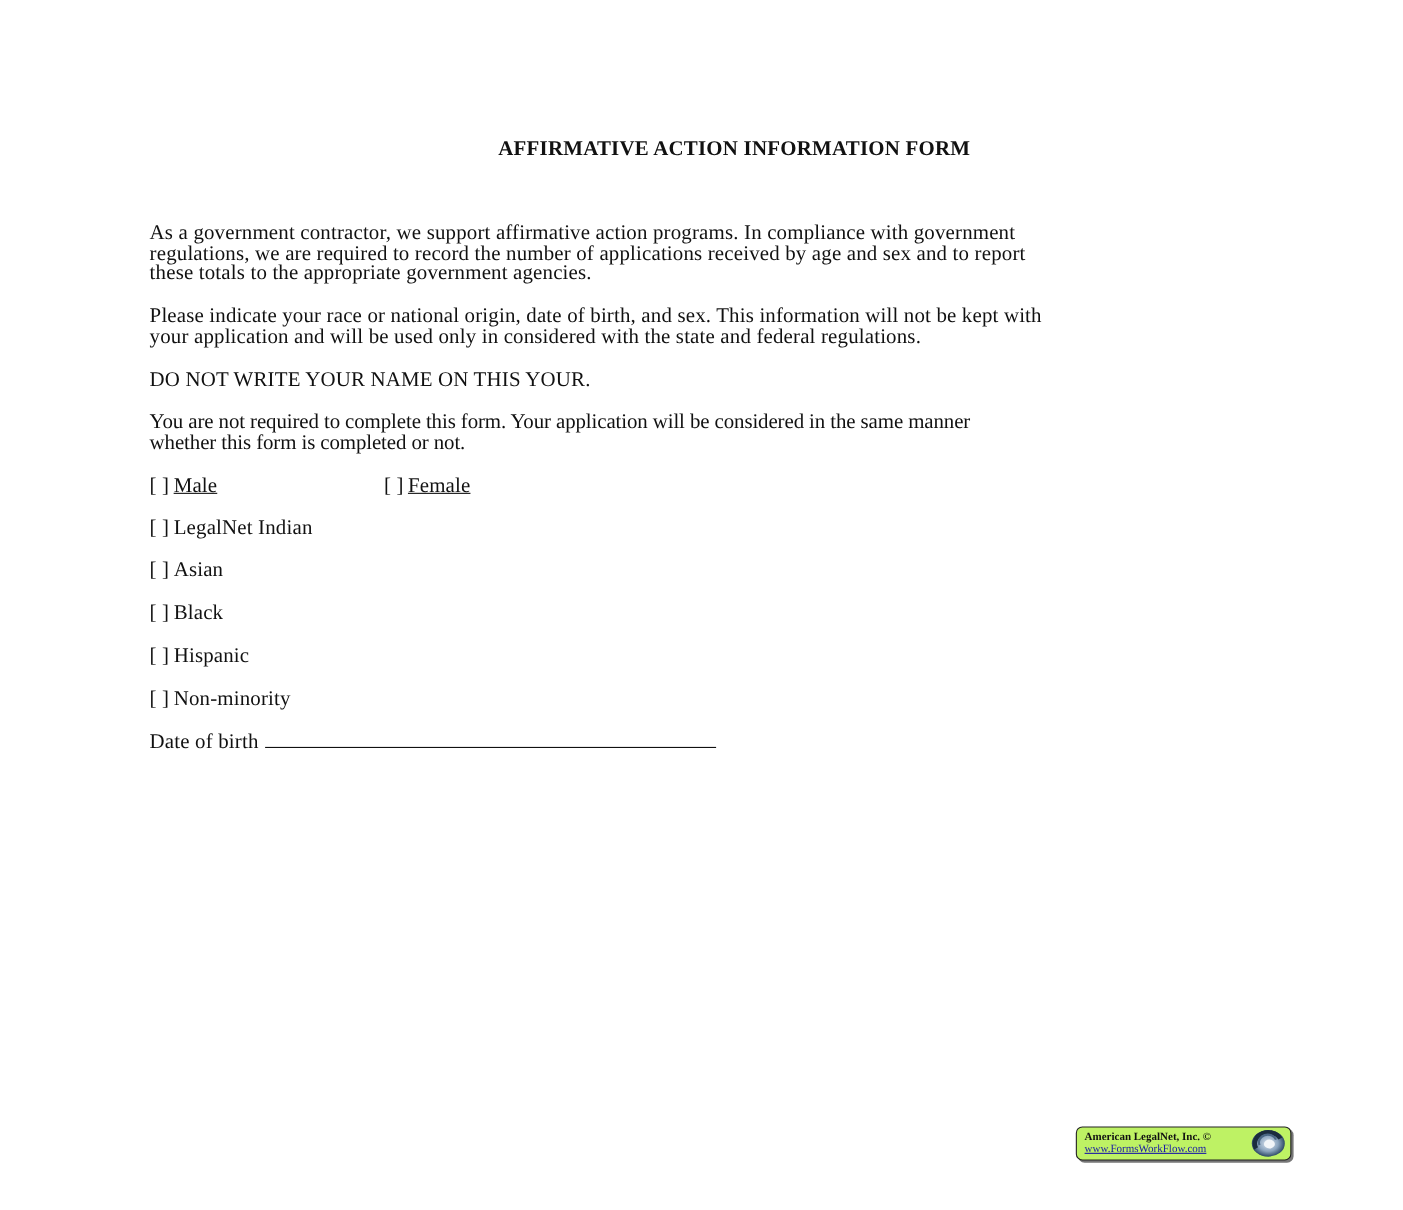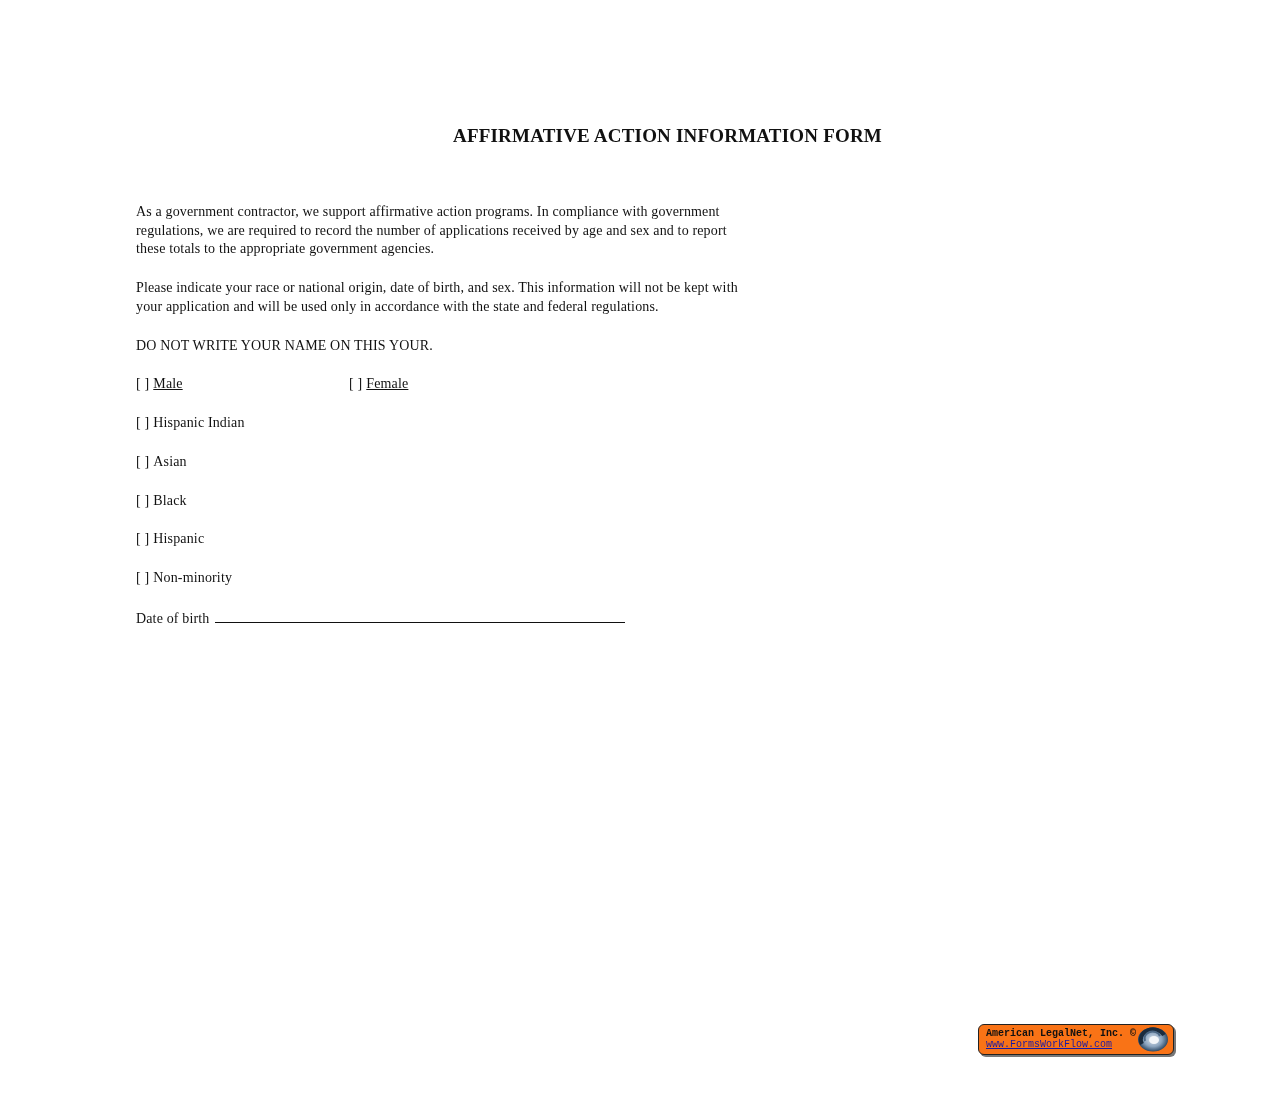--- a/index.html
+++ b/index.html
@@ -29,21 +29,21 @@
       text-align: center;
       font-weight: bold;
       font-size: 19px;
       letter-spacing: 0.2px;
     }
     .content {
       position: absolute;
       left: 136px;
       top: 203px;
       width: 1045px;
-      font-size: 14px;
+      font-size: 19px;
       line-height: 18.7px;
       letter-spacing: 0.15px;
     }
     .para {
       margin: 0 0 20px 0;
     }
     .para.compact {
       letter-spacing: -0.1px;
     }
     .opt-row {
@@ -77,22 +77,22 @@
 
     .footer-badge {
       position: absolute;
       left: 978px;
       top: 1024px;
       width: 194px;
       height: 29px;
       border: 1.5px solid #222;
       border-radius: 6px;
       box-shadow: 2px 2px 0 #777;
-      background: #f97316;
-      font-family: Liberation Mono, monospace;
+      background: #bef264;
+      font-family: Liberation Serif, serif;
     }
     .badge-text {
       position: absolute;
       left: 7px;
       top: 3px;
       font-size: 10px;
       line-height: 11px;
     }
     .badge-company {
       font-weight: bold;
@@ -122,39 +122,43 @@
   <div class="content">
 
     <div class="para">
       <div>As a government contractor, we support affirmative action programs. In compliance with government</div>
       <div>regulations, we are required to record the number of applications received by age and sex and to report</div>
       <div>these totals to the appropriate government agencies.</div>
     </div>
 
     <div class="para">
       <div>Please indicate your race or national origin, date of birth, and sex. This information will not be kept with</div>
-      <div>your application and will be used only in accordance with the state and federal regulations.</div>
+      <div>your application and will be used only in considered with the state and federal regulations.</div>
     </div>
 
     <div class="para">
       <div>DO NOT WRITE YOUR NAME ON THIS YOUR.</div>
     </div>
 
+    <div class="para compact">
+      <div>You are not required to complete this form. Your application will be considered in the same manner</div>
+      <div>whether this form is completed or not.</div>
+    </div>
 
     <div class="opt-row">
       <span class="opt">
         <span class="bracket">[ ]</span><span>Male</span>
       </span>
       <span class="opt second">
         <span class="bracket">[ ]</span><span>Female</span>
       </span>
     </div>
 
     <div class="opt-row">
-      <span class="bracket">[ ]</span><span>Hispanic Indian</span>
+      <span class="bracket">[ ]</span><span>LegalNet Indian</span>
     </div>
 
     <div class="opt-row">
       <span class="bracket">[ ]</span><span>Asian</span>
     </div>
 
     <div class="opt-row">
       <span class="bracket">[ ]</span><span>Black</span>
     </div>
 

